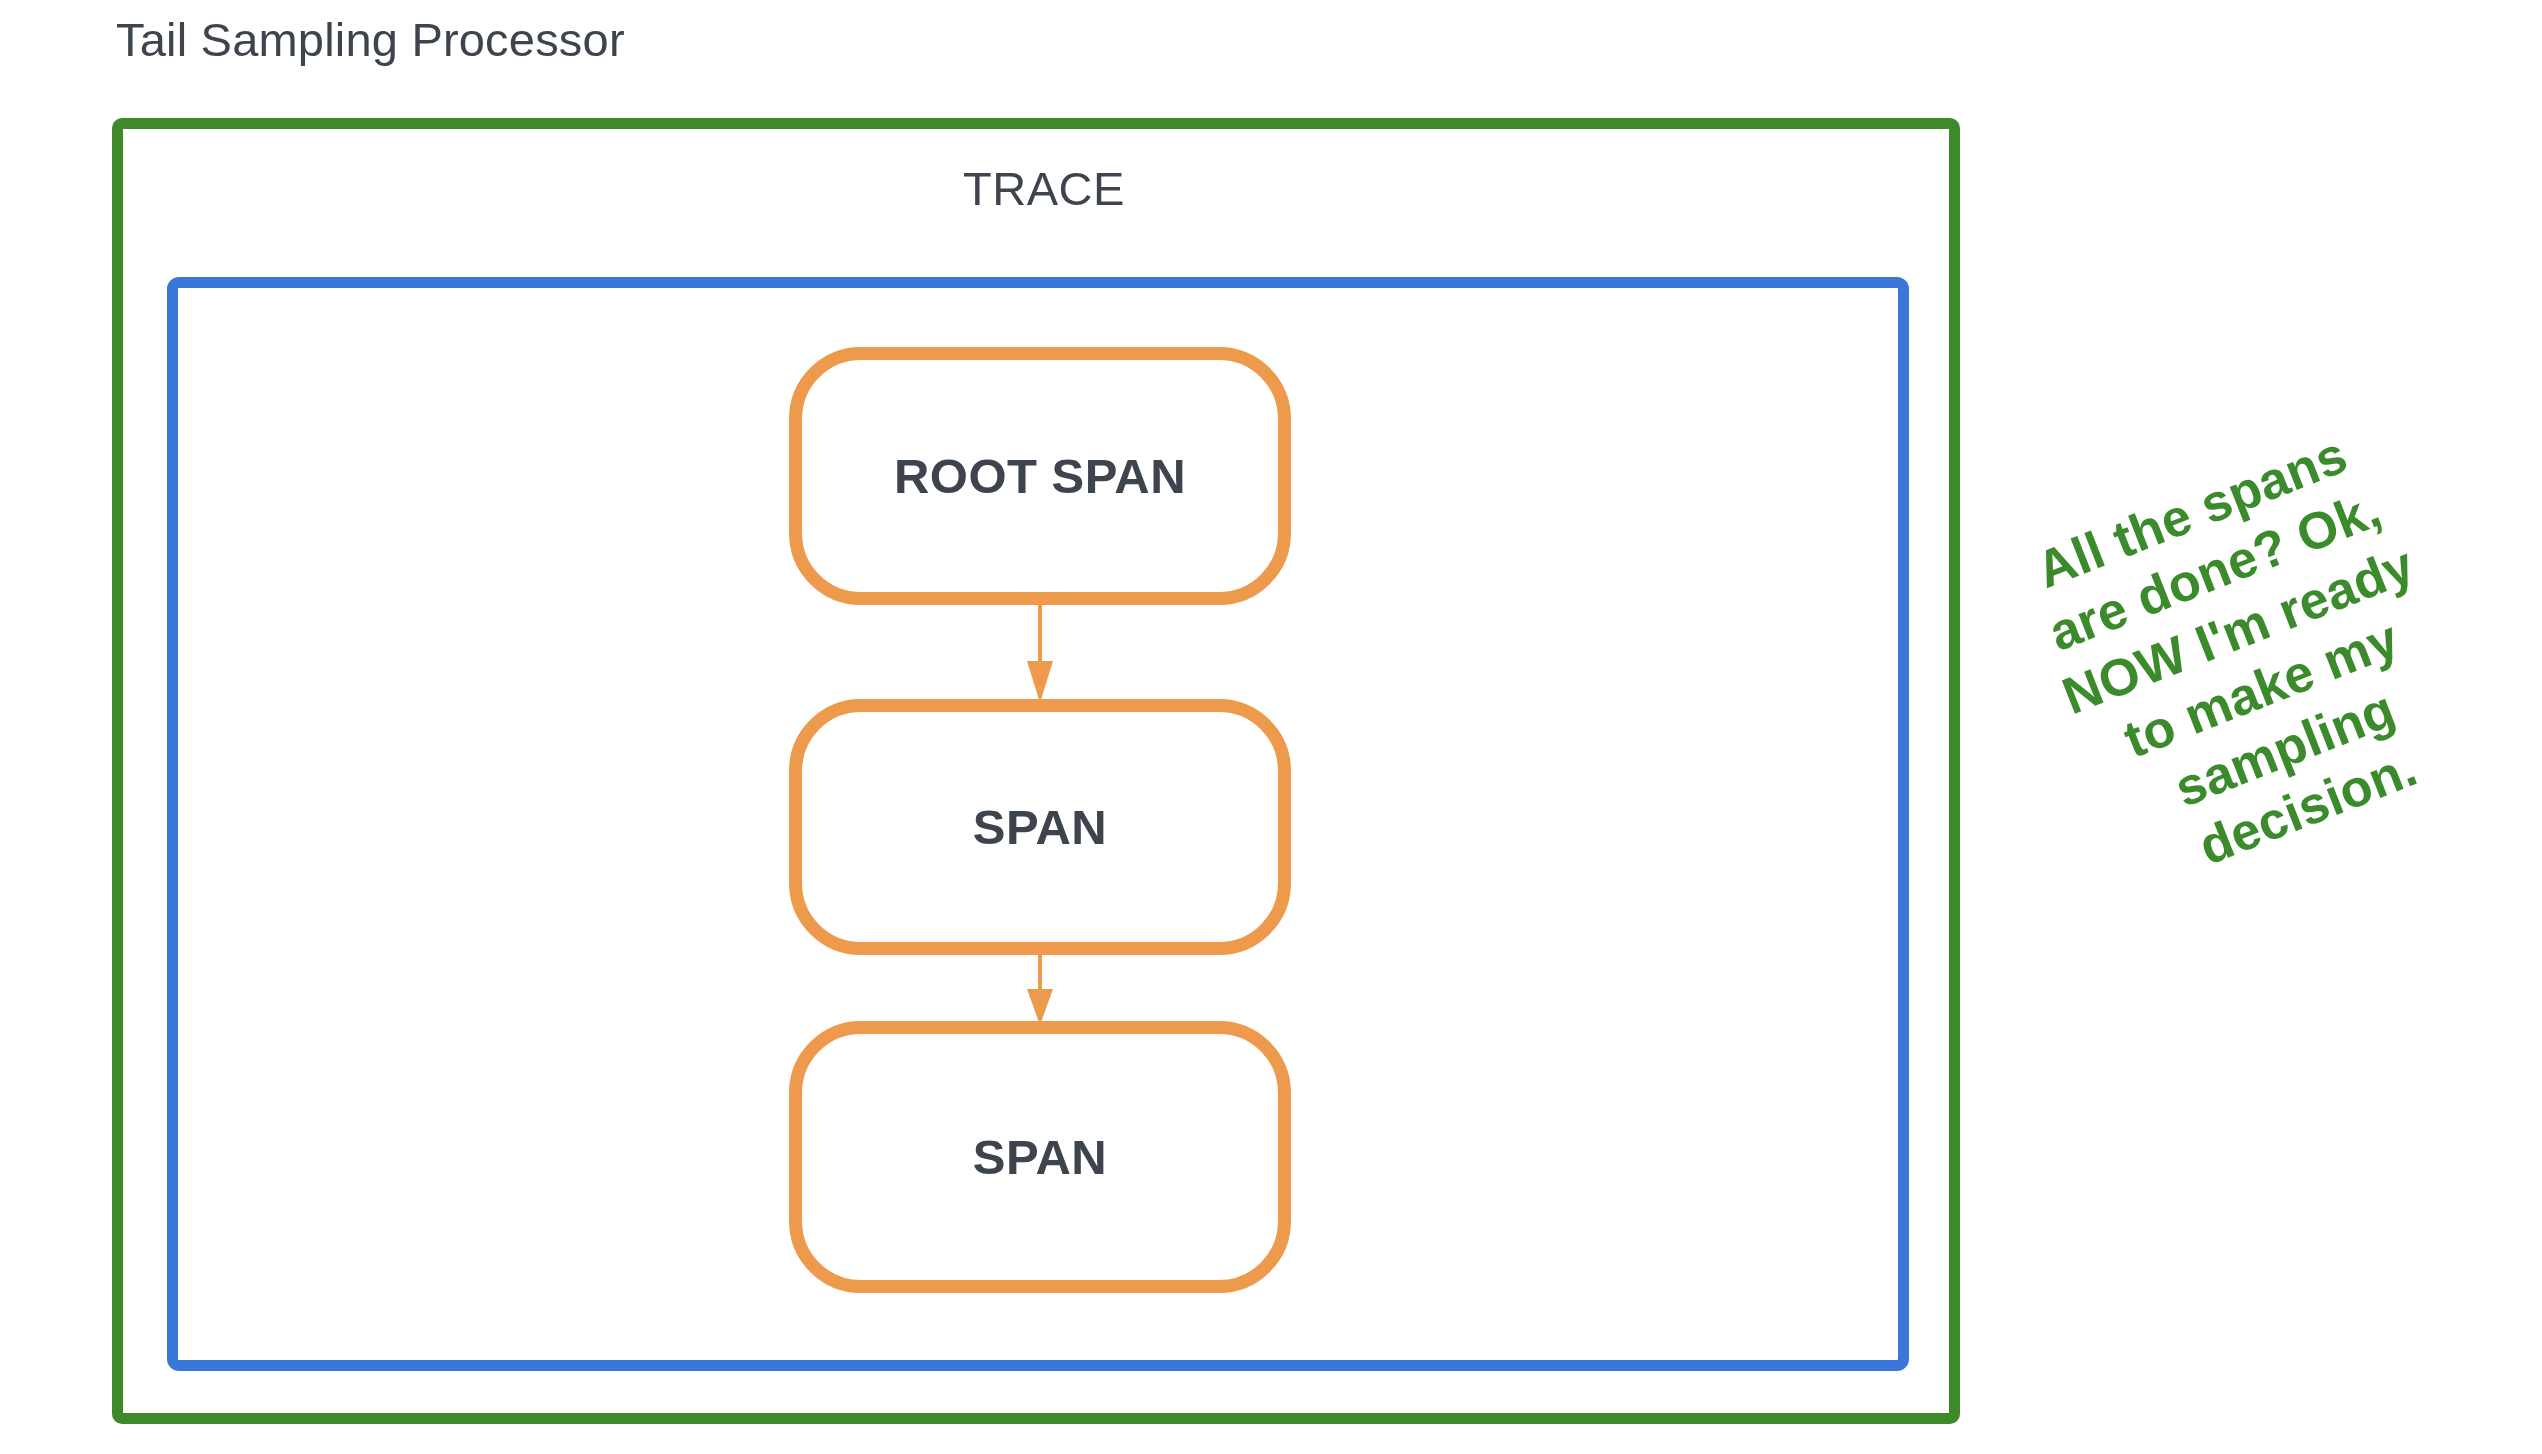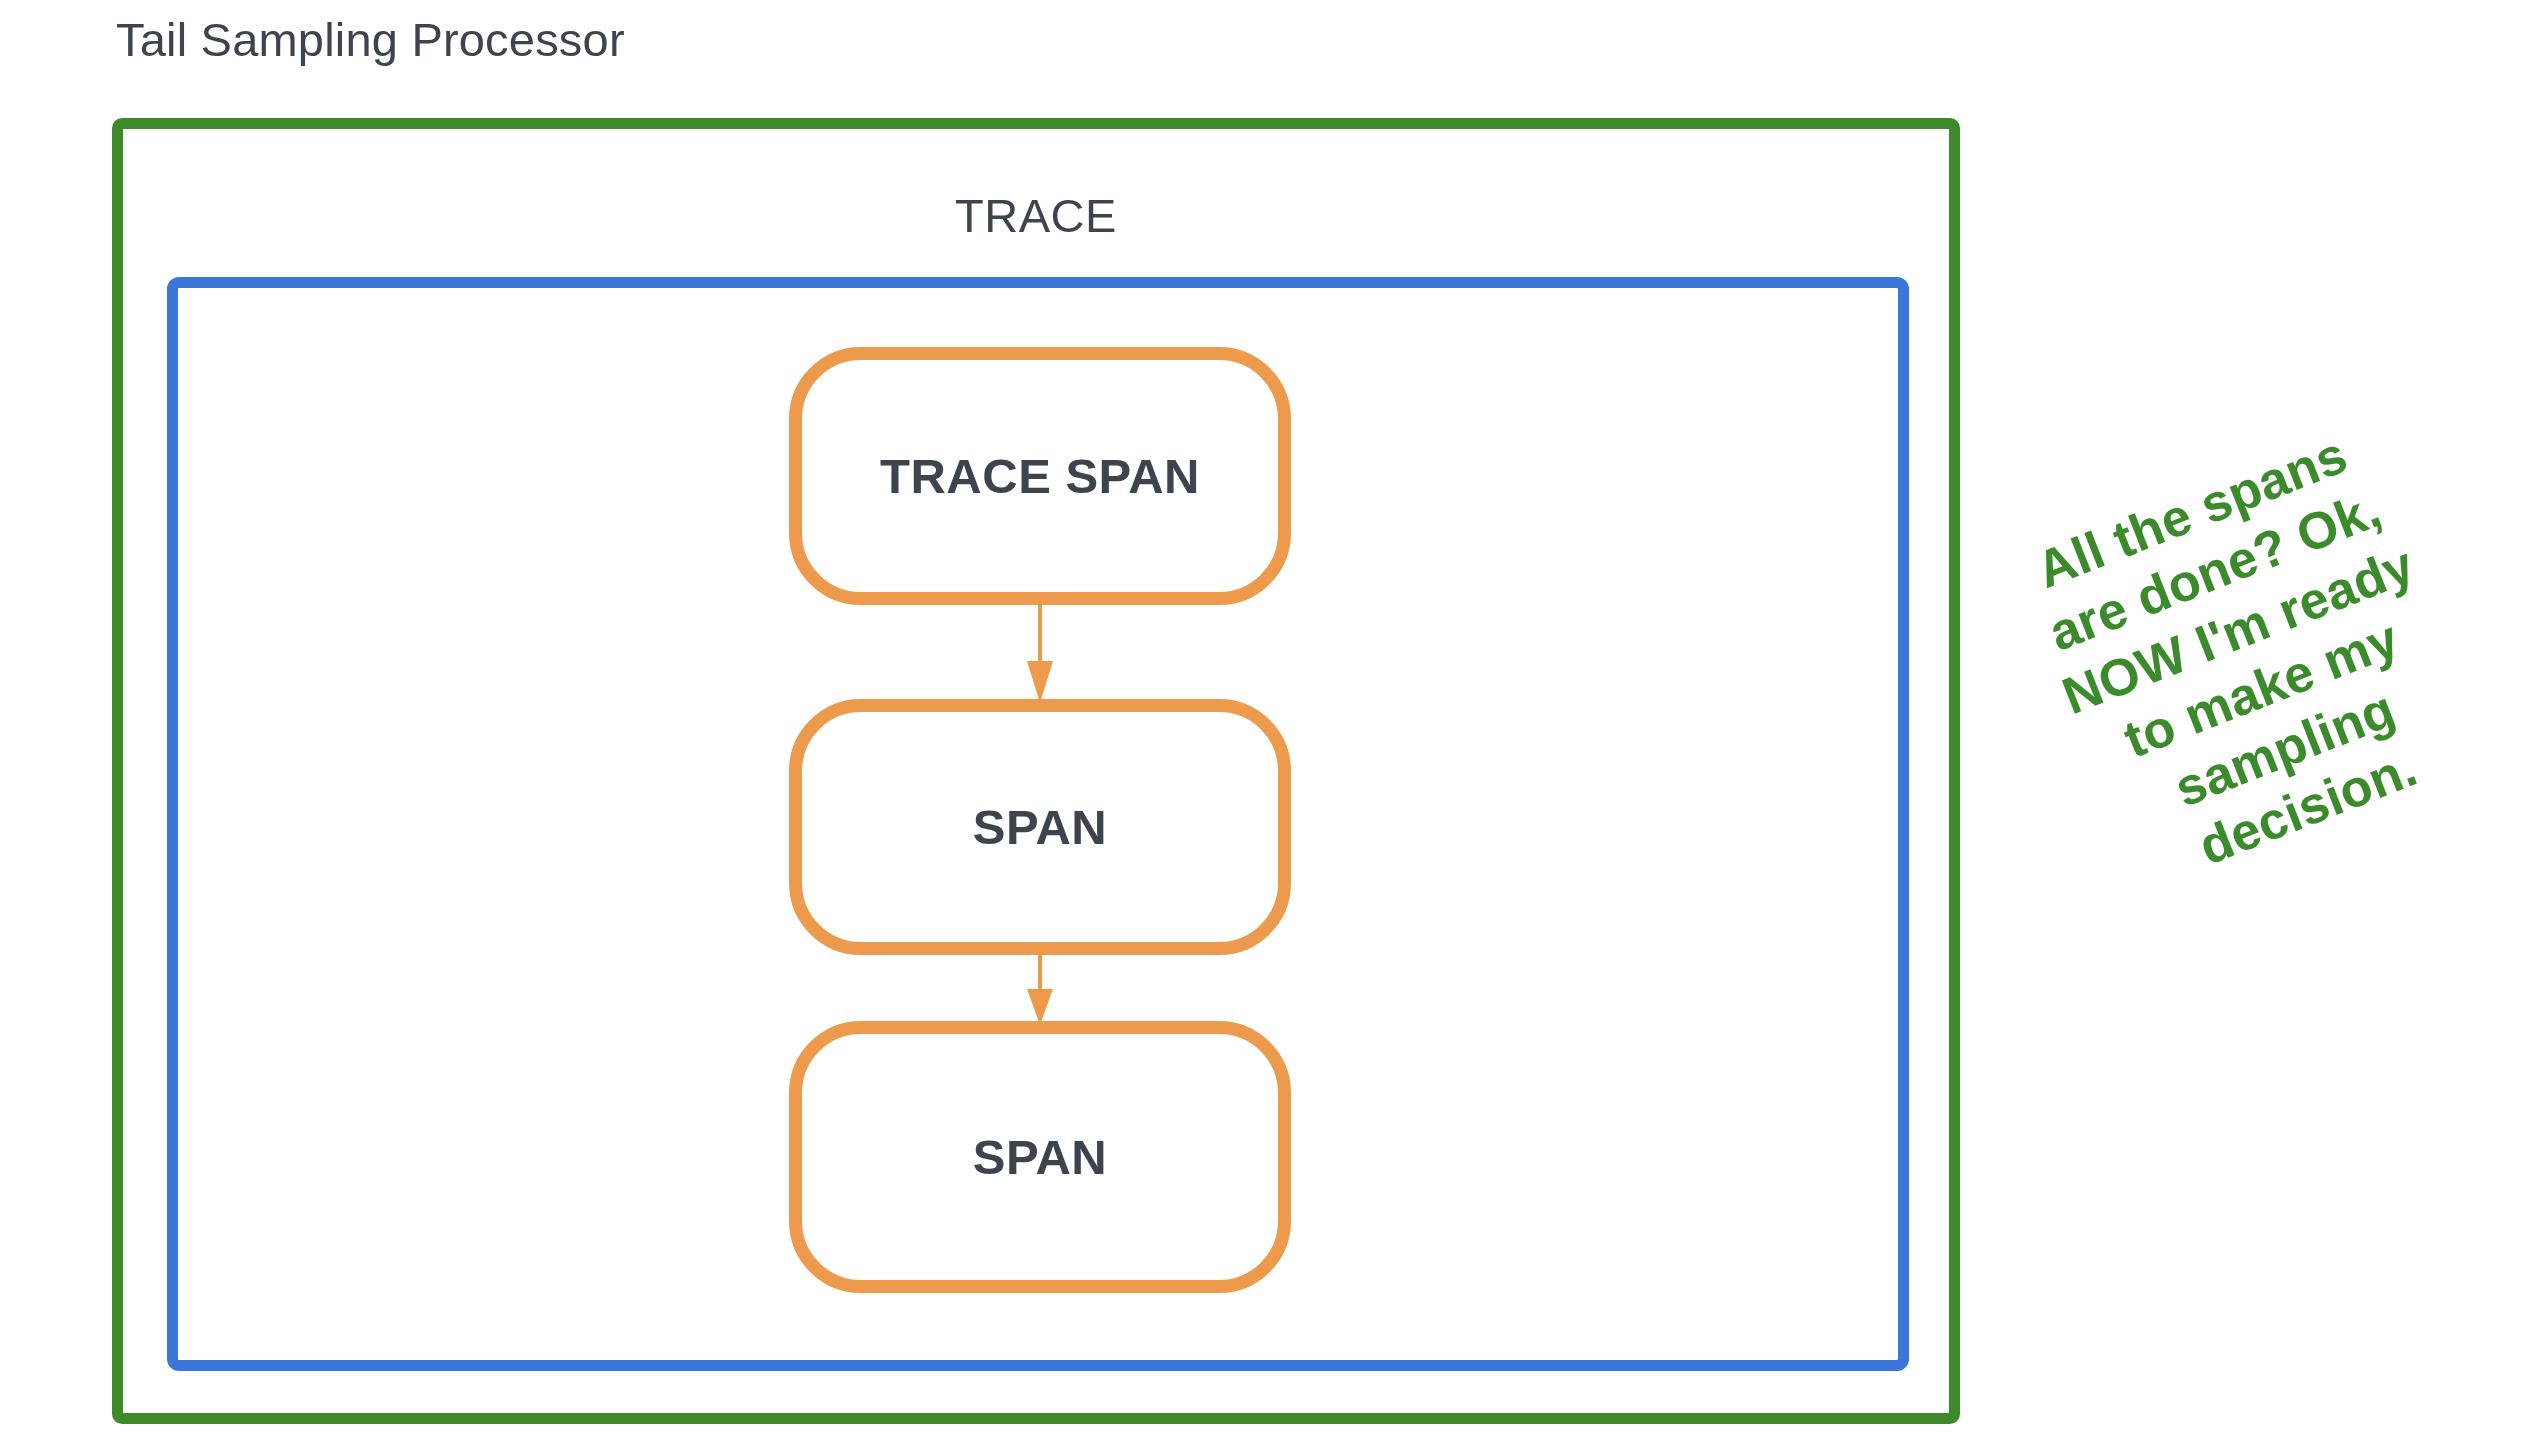--- a/index.html
+++ b/index.html
@@ -40,27 +40,28 @@
     box-sizing: border-box;
     border: 11px solid #3e8a2a;
     border-radius: 10px;
     background: transparent;
   }
 
   
   .trace-label {
     position: absolute;
     left: 112px;
-    top: 188px;
+    top: 161px;
     width: 1848px;
     text-align: center;
     font-size: 47px;
     font-weight: 400;
     color: #3d444d;
     letter-spacing: 0.5px;
+    padding-left: 8px;
   }
 
   
   .trace-frame {
     position: absolute;
     left: 167px;
     top: 277px;
     width: 1742px;
     height: 1094px;
     box-sizing: border-box;
@@ -130,21 +131,21 @@
 
   <div class="diagram-title">Tail Sampling Processor</div>
 
   <div class="processor-frame"></div>
 
   <div class="trace-label">TRACE</div>
 
   <div class="trace-frame"></div>
 
   <div class="span-node n0">
-    <span class="span-label">TRACE SPAN</span>
+    <span class="span-label">ROOT SPAN</span>
   </div>
 
   <svg class="span-arrow a0" viewBox="0 0 40 100" preserveAspectRatio="none">
     <line x1="20" y1="0" x2="20" y2="62" stroke="#ee9a4c" stroke-width="4"></line>
     <polygon points="7,58 33,58 20,100" fill="#ee9a4c"></polygon>
   </svg>
 
   <div class="span-node n1">
     <span class="span-label">SPAN</span>
   </div>

